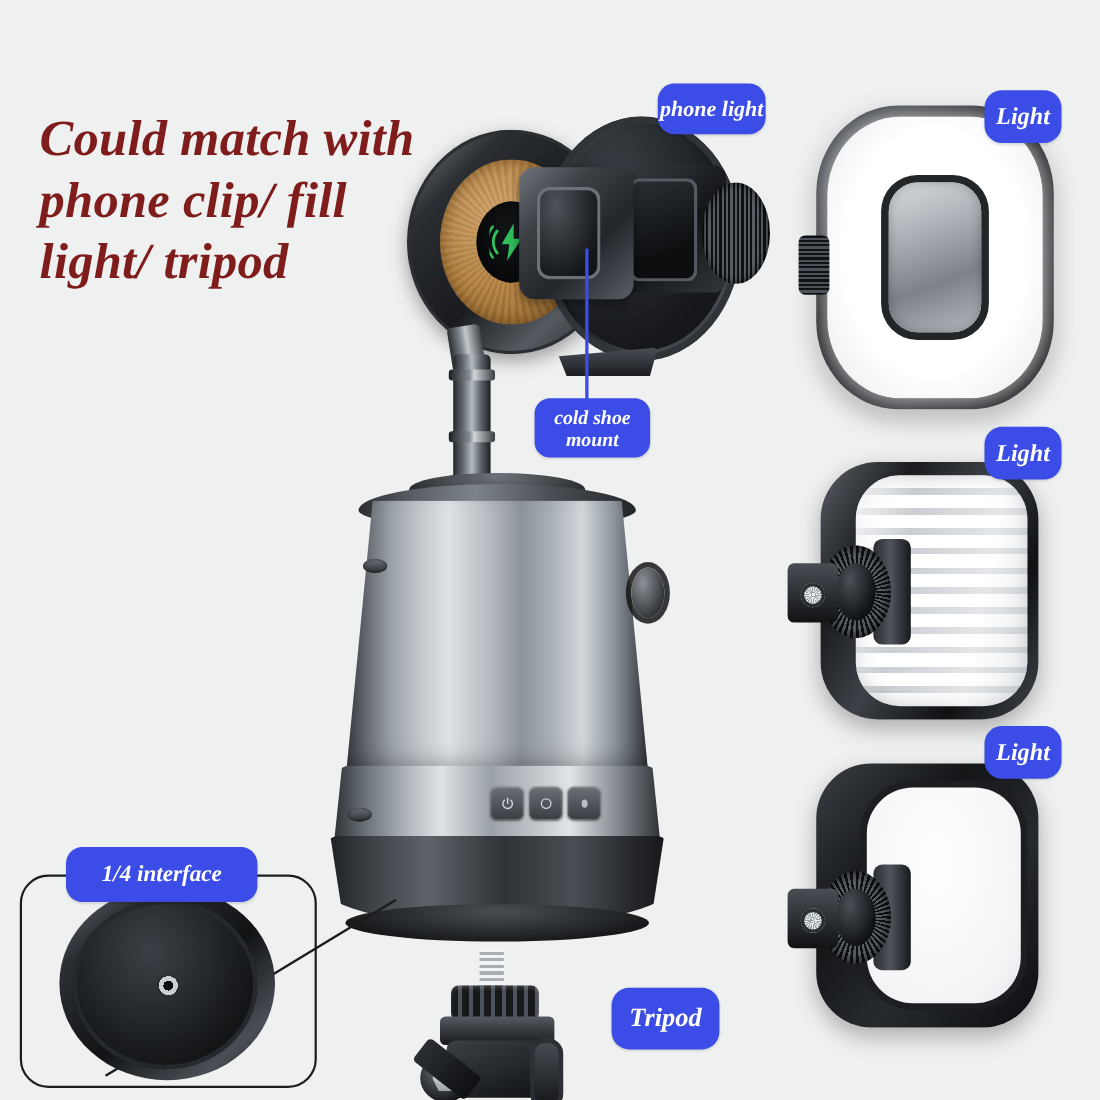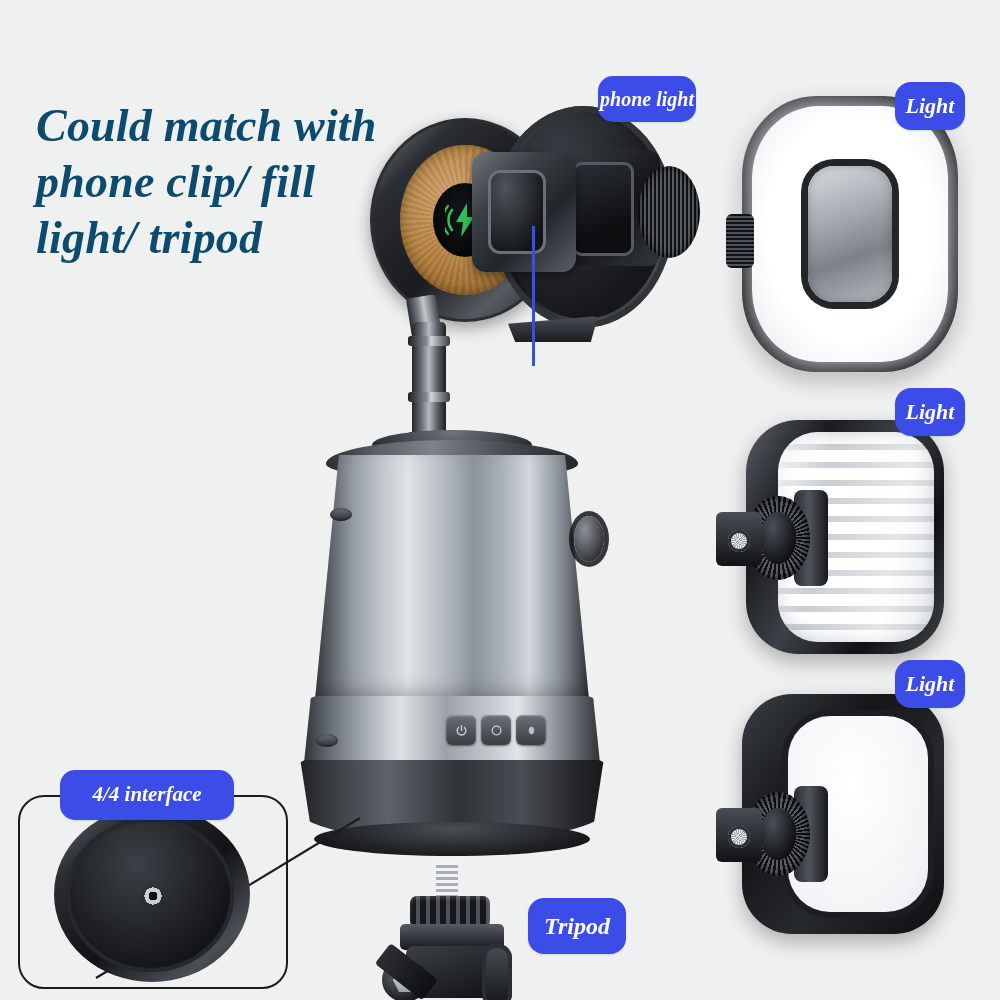--- a/index.html
+++ b/index.html
@@ -10,42 +10,42 @@
     position:relative;
   }
   .stage{position:absolute;inset:0;background:#eff0f0;}
 
   
   .headline{
     position:absolute;left:36px;top:98px;width:350px;
     font-family:"Liberation Serif", serif;
     font-style:italic;font-weight:bold;
     font-size:46px;line-height:1.22;
-    color:#0c4a6e;letter-spacing:.2px;
+    color:#7f1d1d;letter-spacing:.2px;
   }
 
   
   .badge{
     position:absolute;
     background:#3b4de6;color:#fff;
     font-family:"Liberation Serif", serif;
     font-style:italic;font-weight:bold;
     text-align:center;
     border-radius:14px;
     display:flex;align-items:center;justify-content:center;
     line-height:1.12;
     box-shadow:0 1px 2px rgba(0,0,0,.12);
     white-space:pre-line;
   }
   #badge-phone-clip{left:598px;top:76px;width:98px;height:46px;font-size:20px;border-radius:15px;}
   #badge-light-1{left:895px;top:82px;width:70px;height:48px;font-size:22px;border-radius:16px;}
   #badge-light-2{left:895px;top:388px;width:70px;height:48px;font-size:22px;border-radius:16px;}
   #badge-light-3{left:895px;top:660px;width:70px;height:48px;font-size:22px;border-radius:16px;}
   #badge-cold-shoe{left:486px;top:362px;width:105px;height:54px;font-size:18px;border-radius:14px;}
-  #badge-tripod{left:528px;top:898px;width:98px;height:56px;font-size:24px;border-radius:16px;}
+  #badge-tripod{left:556px;top:898px;width:98px;height:56px;font-size:24px;border-radius:16px;}
   #badge-quarter{left:60px;top:770px;width:174px;height:50px;font-size:21px;border-radius:15px;}
 
   
   .leader-blue{
     position:absolute;background:#3b4de6;width:3px;
   }
   #leader-cold-shoe{left:532px;top:226px;height:140px;}
 
   .inset-box{
     position:absolute;left:18px;top:795px;width:266px;height:190px;
@@ -486,16 +486,18 @@
   <div class="inset-disc"></div>
   <div class="inset-disc-face"></div>
   <div class="inset-hole"></div>
 
   <div class="leader-blue" id="leader-cold-shoe"></div>
 
   <div class="badge" id="badge-phone-clip">phone light</div>
   <div class="badge" id="badge-light-1">Light</div>
   <div class="badge" id="badge-light-2">Light</div>
   <div class="badge" id="badge-light-3">Light</div>
+  <div class="badge" id="badge-cold-shoe">cold shoe
+mount</div>
   <div class="badge" id="badge-tripod">Tripod</div>
-  <div class="badge" id="badge-quarter">4/4 interface</div>
+  <div class="badge" id="badge-quarter">1/4 interface</div>
 
 </div>
 
 </body></html>

